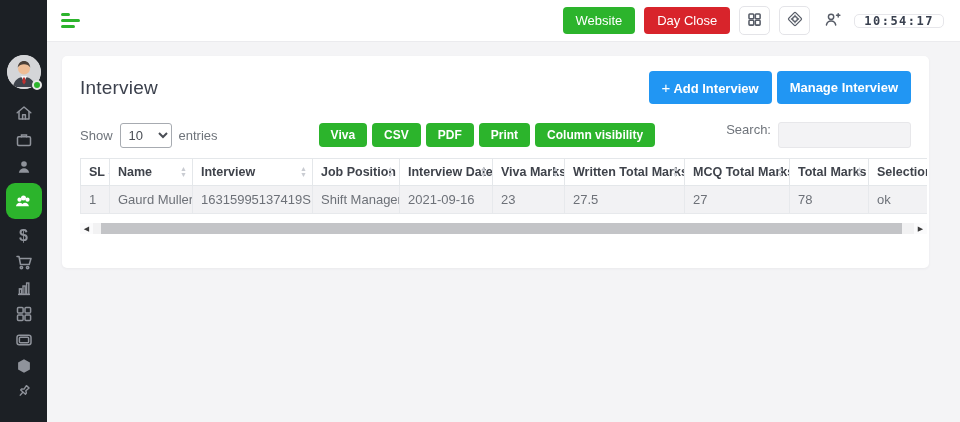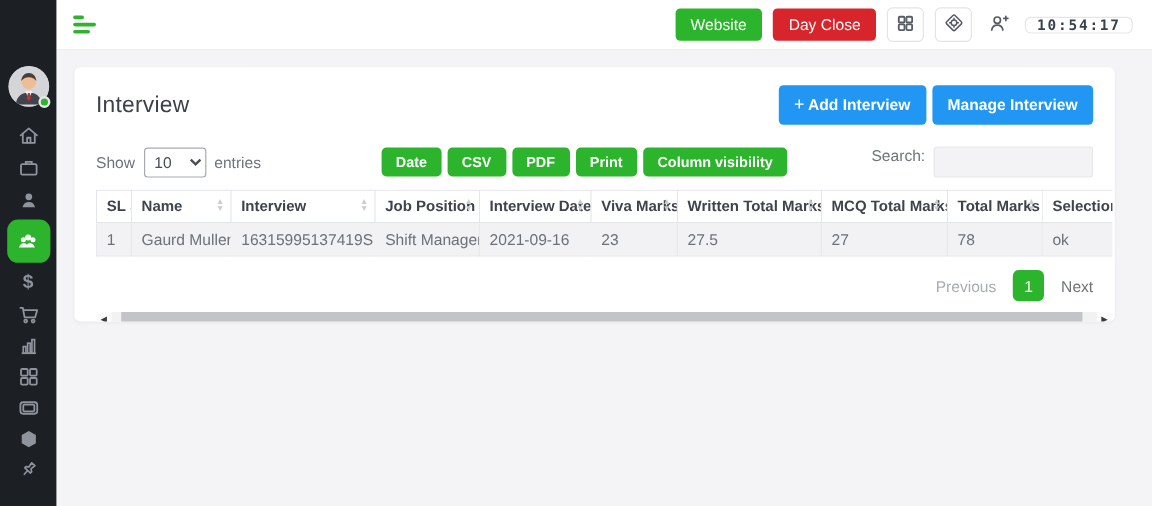--- a/index.html
+++ b/index.html
@@ -232,21 +232,21 @@
 
       <div class="controls-row">
         <div class="length-ctl">
           <span>Show</span>
           <select>
             <option>10</option>
           </select>
           <span>entries</span>
         </div>
         <div class="export-group">
-          <button class="btn-export">Date</button>
+          <button class="btn-export">Viva</button>
           <button class="btn-export">CSV</button>
           <button class="btn-export">PDF</button>
           <button class="btn-export">Print</button>
           <button class="btn-export">Column visibility</button>
         </div>
         <div class="search-ctl">
           <span>Search:</span>
           <input type="text" value="" style="">
         </div>
       </div>
@@ -301,25 +301,20 @@
               <td>23</td>
               <td>27.5</td>
               <td>27</td>
               <td>78</td>
               <td>ok</td>
             </tr>
           </tbody>
         </table>
       </div>
 
-      <div class="pagination">
-        <span class="page-prev">Previous</span>
-        <span class="page-current">1</span>
-        <span class="page-next">Next</span>
-      </div>
 
       <div class="hscroll">
         <span class="hs-arrow">◀</span>
         <span class="hs-track">
             <span class="hs-thumb"></span>
           </span>
         <span class="hs-arrow">▶</span>
       </div>
 
     </div>

